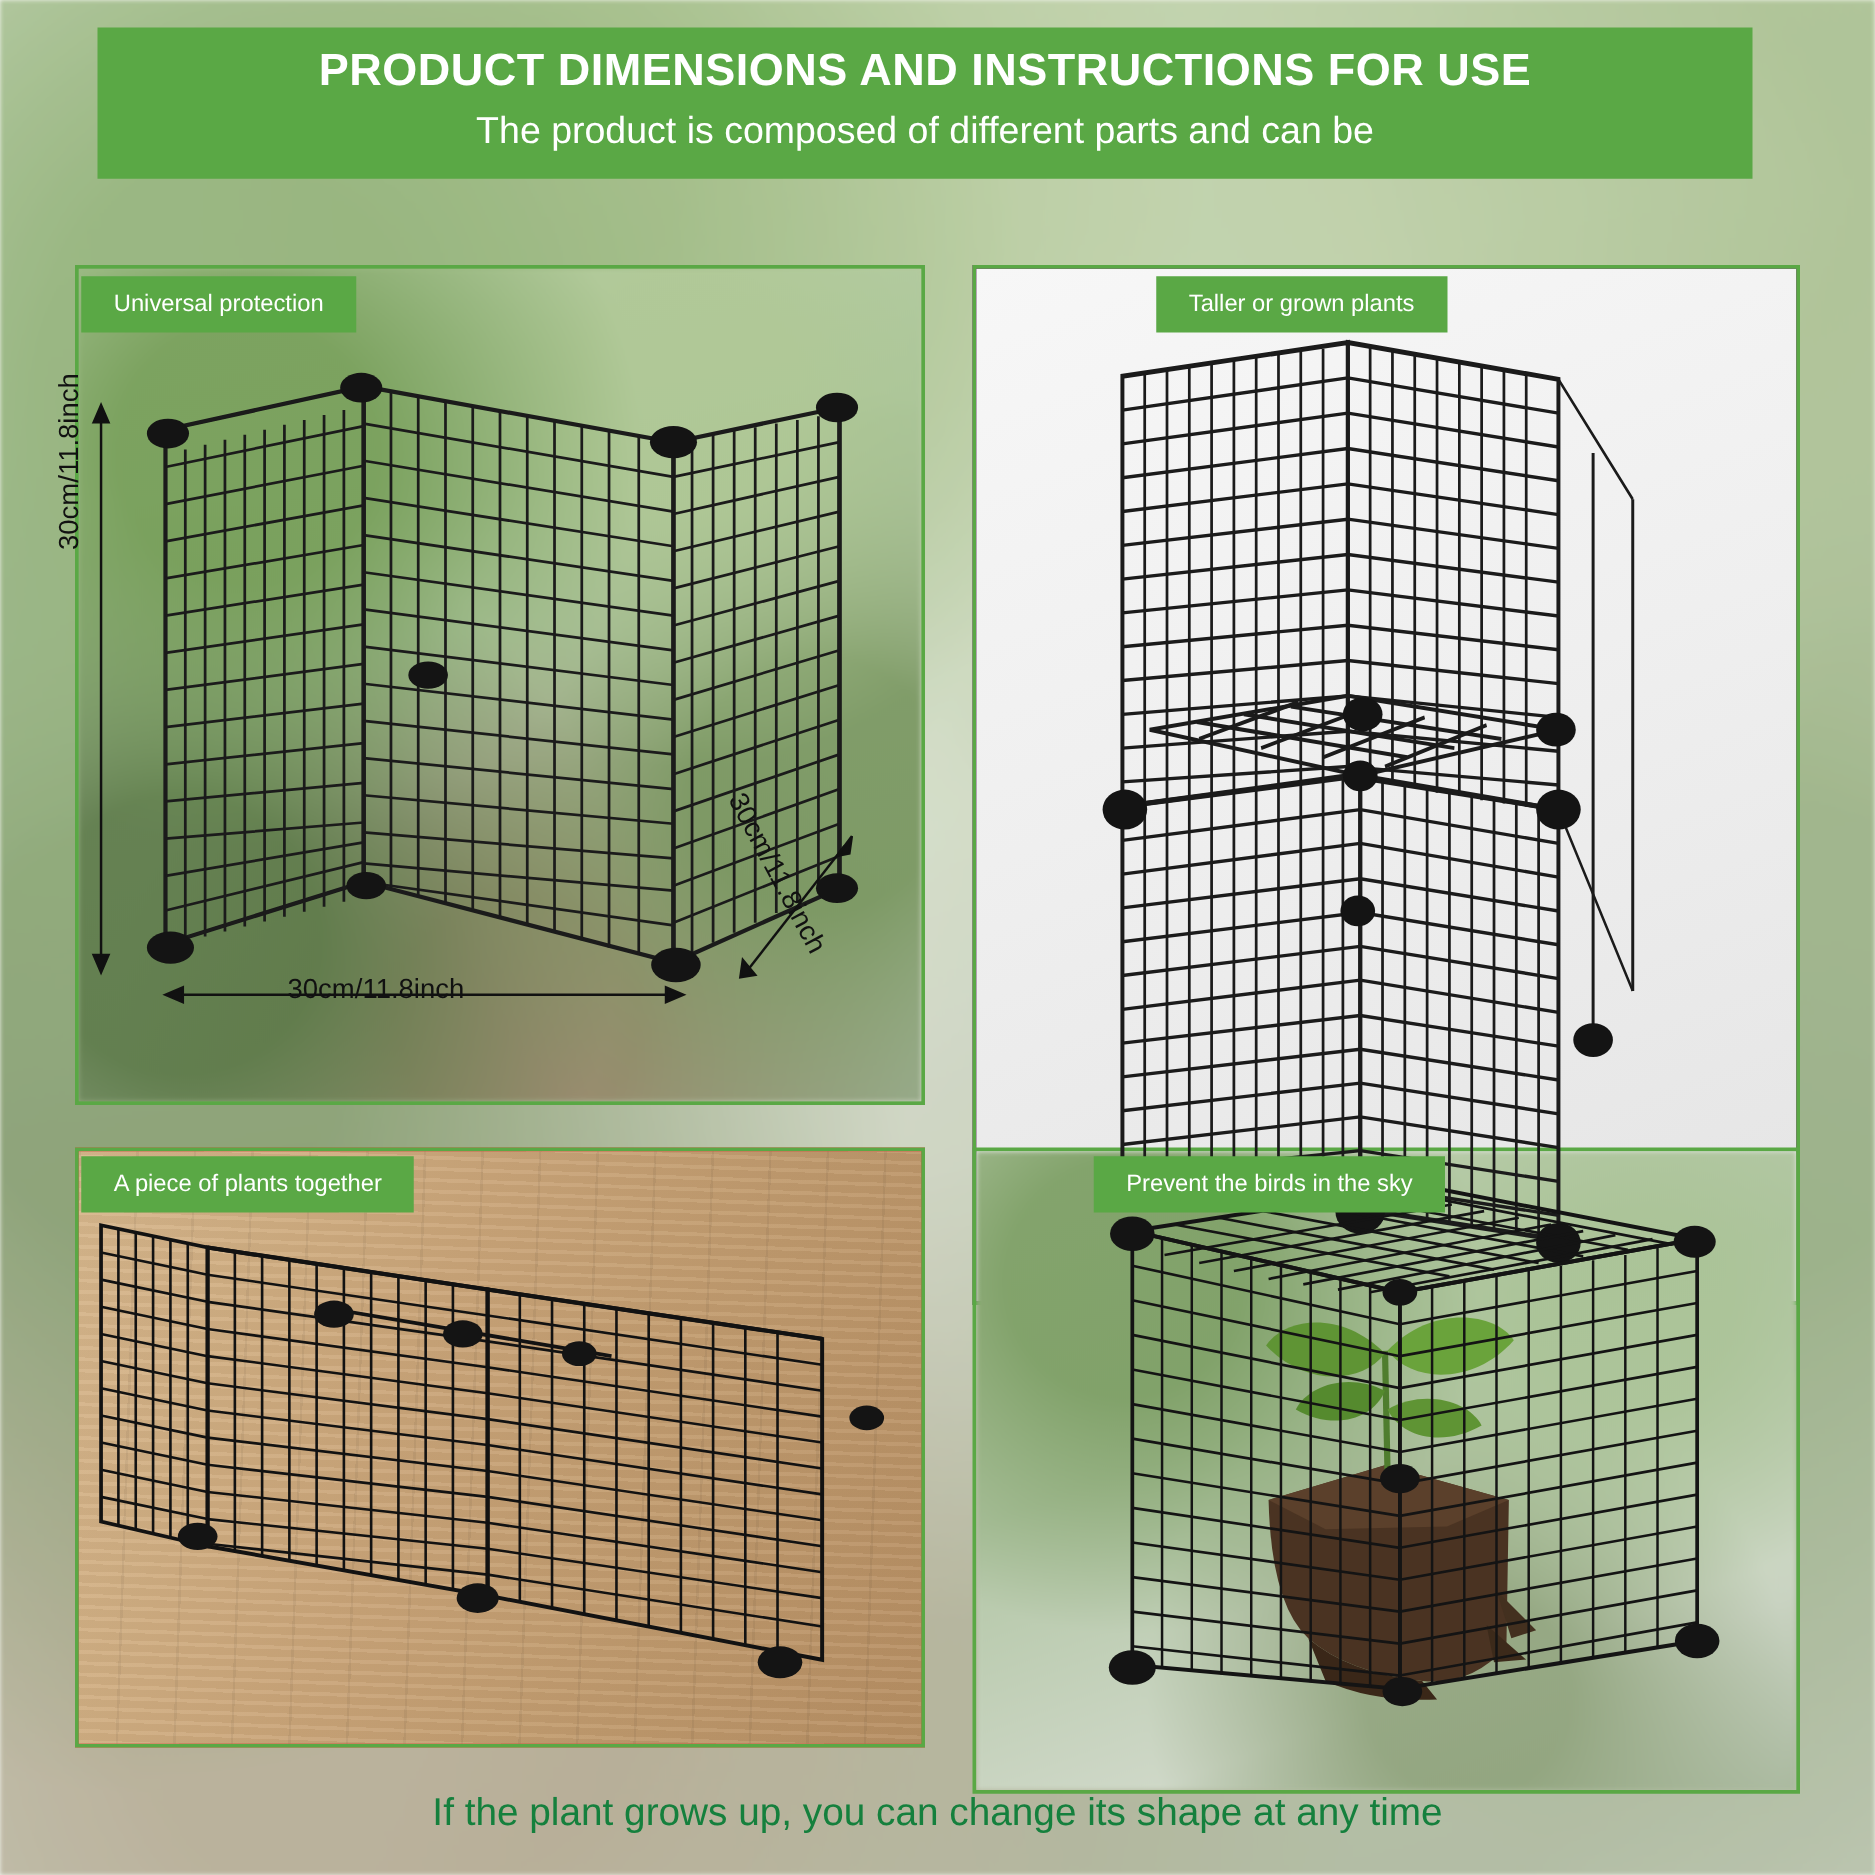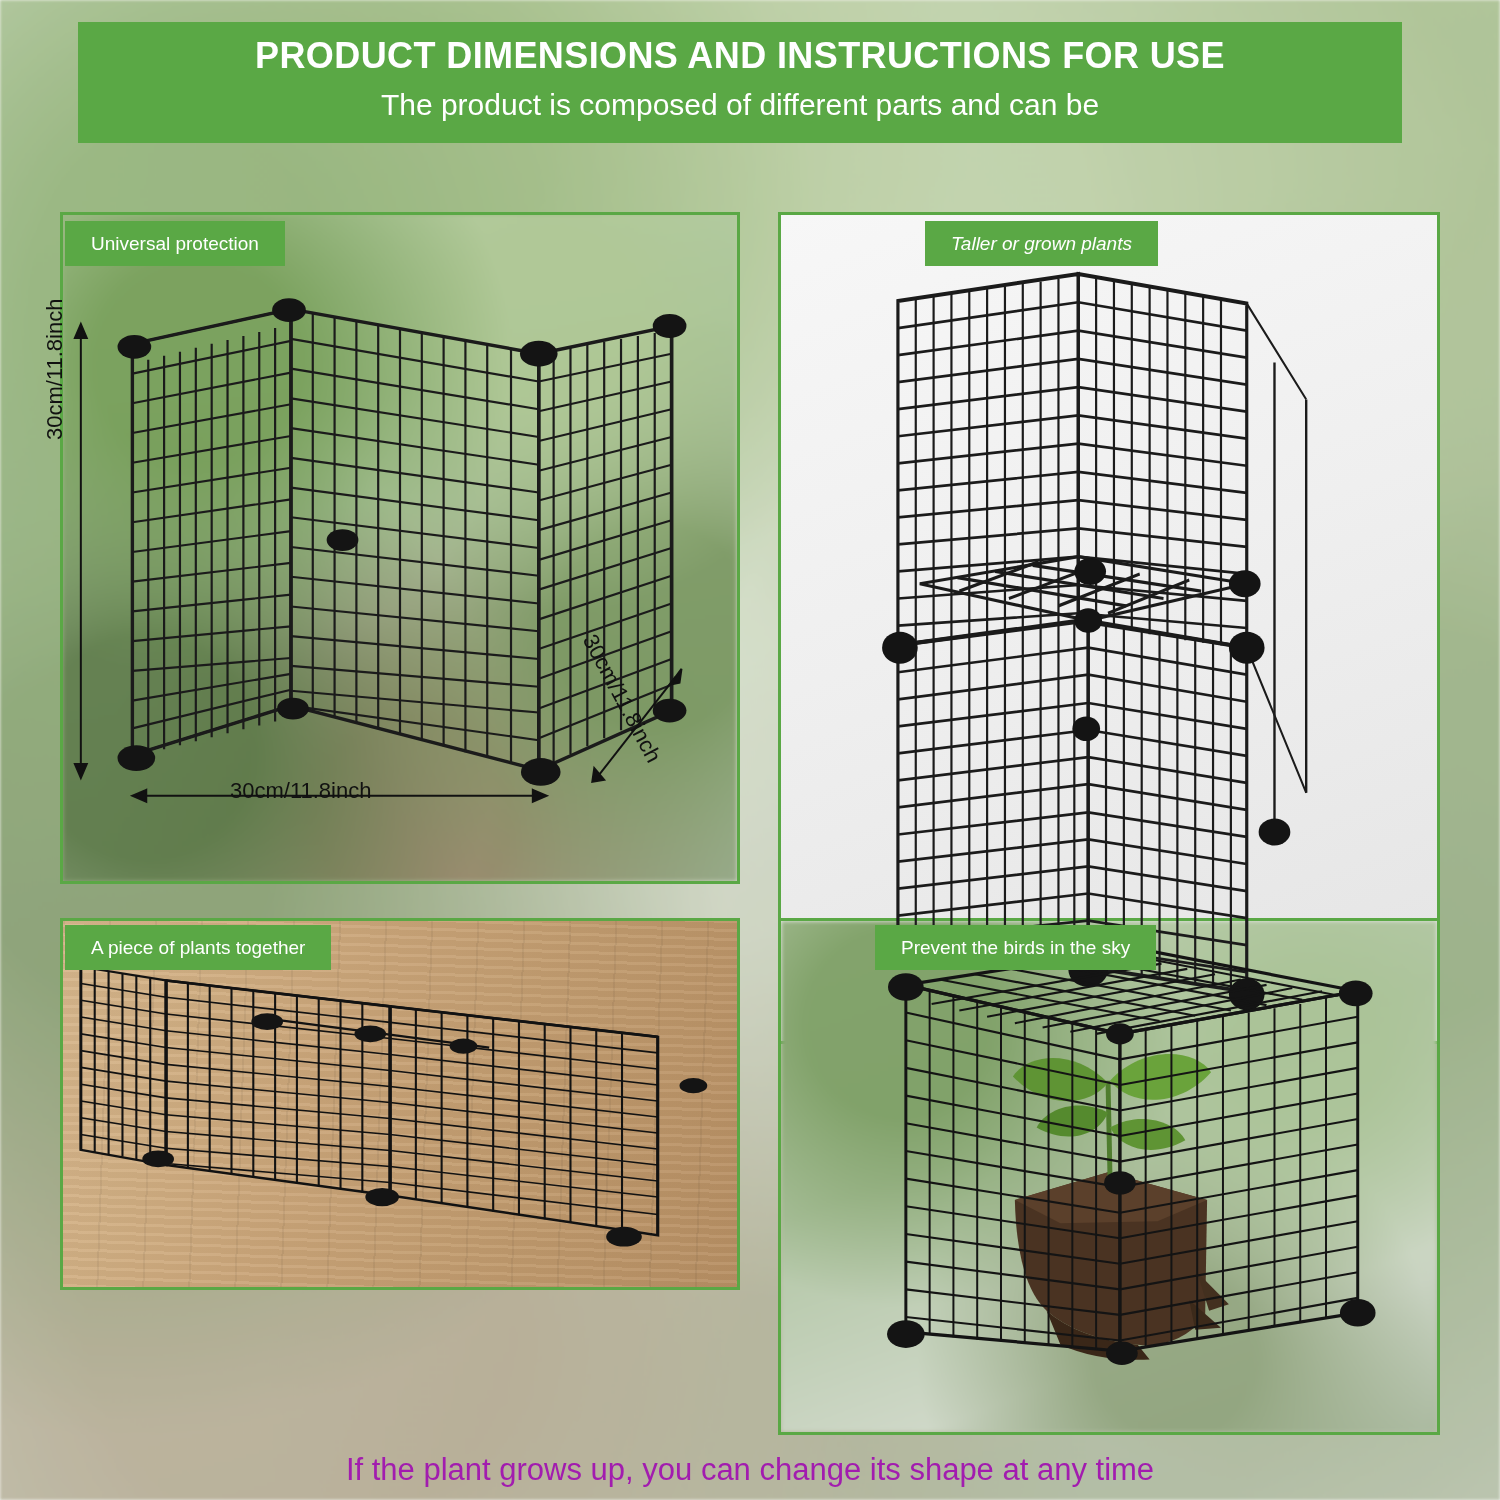--- a/index.html
+++ b/index.html
@@ -71,22 +71,22 @@
   }
 
   
   .panel {
     position: absolute;
     box-sizing: border-box;
     border: 3px solid #5aa845;
     overflow: hidden;
   }
   .panel-a { left: 60px;  top: 212px;  width: 680px;  height: 672px; background: transparent; }
-  .panel-b { left: 778px; top: 212px;  width: 662px;  height: 832px; background: #701a75; font-style: italic; }
-  .panel-c { left: 60px;  top: 918px;  width: 680px;  height: 372px; background: #ef4444; }
+  .panel-b { left: 778px; top: 212px;  width: 662px;  height: 832px; background: #701a75; }
+  .panel-c { left: 60px;  top: 918px;  width: 680px;  height: 480px; background: #ef4444; }
   .panel-d { left: 778px; top: 918px;  width: 662px;  height: 517px; background: transparent; padding-left: 48px; }
 
   .panel-scene {
     position: absolute;
     inset: 0;
   }
   
   .scene-garden {
     background:
       radial-gradient(circle at 20% 22%, rgba(118,158,88,0.9) 0 14%, rgba(118,158,88,0) 42%),
@@ -167,24 +167,24 @@
     top: 630px;
     transform: rotate(62deg);
     transform-origin: left top;
   }
 
   
   .footer-text {
     position: absolute;
     left: 0;
     right: 0;
-    bottom: 12px;
+    bottom: 32px;
     text-align: center;
     font-size: 31px;
-    color: #a21caf;
+    color: #15803d;
     z-index: 8;
   }
 </style>
 </head>
 <body>
 
 <div class="page">
 
   <div class="backdrop"></div>
   <div class="backdrop-veil"></div>

